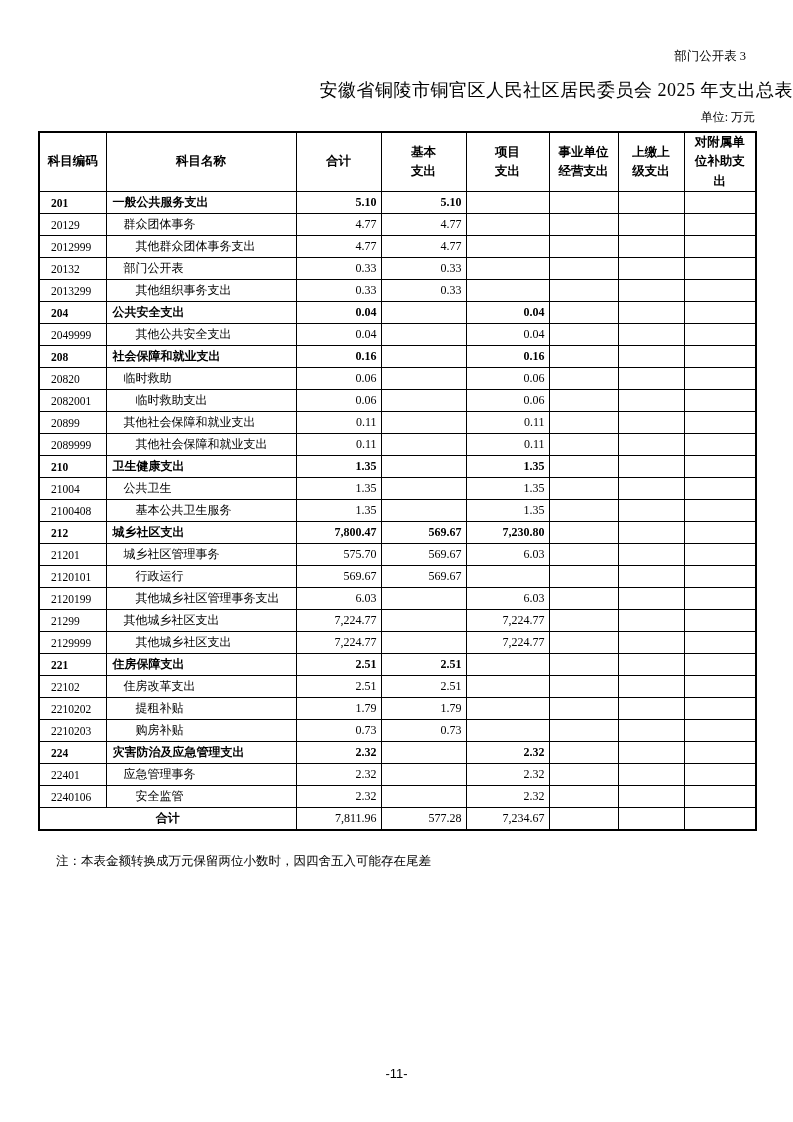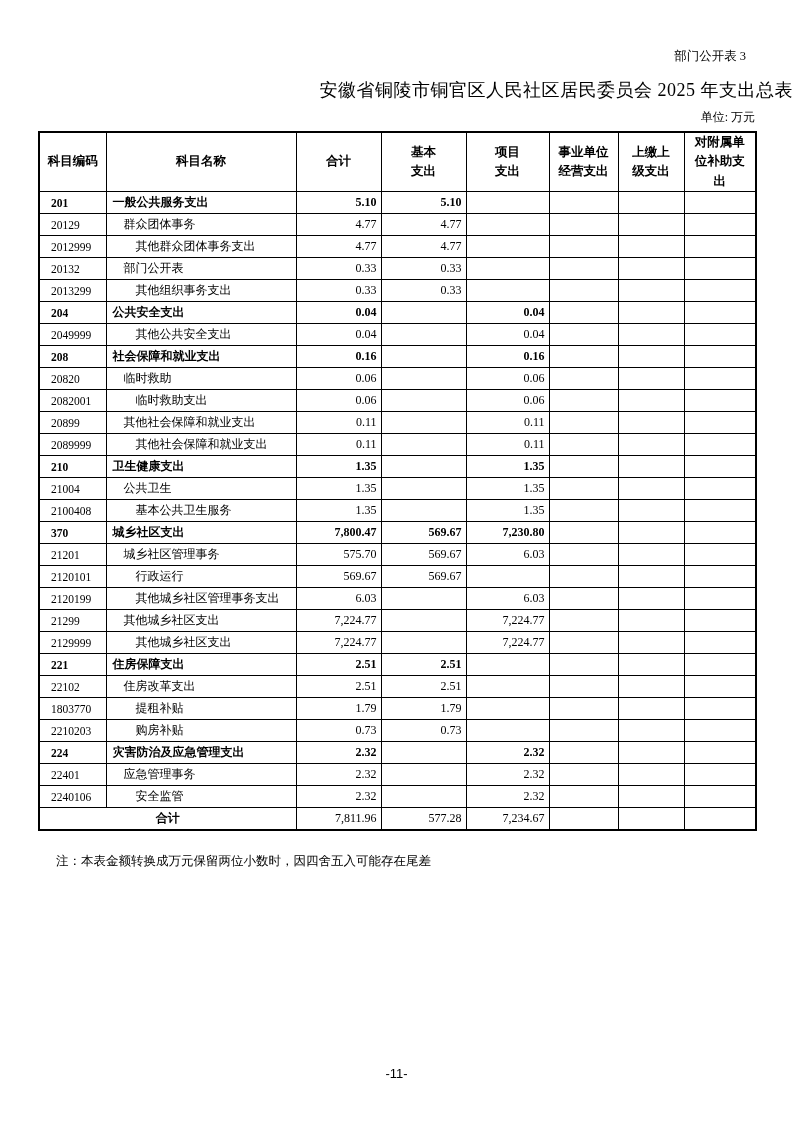--- a/index.html
+++ b/index.html
@@ -258,21 +258,21 @@
           <td class="code">2100408</td>
           <td class="name indent-2">基本公共卫生服务</td>
           <td class="num">1.35</td>
           <td class="num"></td>
           <td class="num">1.35</td>
           <td class="num"></td>
           <td class="num"></td>
           <td class="num"></td>
         </tr>
         <tr class="bold">
-          <td class="code">370</td>
+          <td class="code">212</td>
           <td class="name indent-0">城乡社区支出</td>
           <td class="num">7,800.47</td>
           <td class="num">569.67</td>
           <td class="num">7,230.80</td>
           <td class="num"></td>
           <td class="num"></td>
           <td class="num"></td>
         </tr>
         <tr>
           <td class="code">21201</td>
@@ -338,21 +338,21 @@
           <td class="code">22102</td>
           <td class="name indent-1">住房改革支出</td>
           <td class="num">2.51</td>
           <td class="num">2.51</td>
           <td class="num"></td>
           <td class="num"></td>
           <td class="num"></td>
           <td class="num"></td>
         </tr>
         <tr>
-          <td class="code">1803770</td>
+          <td class="code">2210202</td>
           <td class="name indent-2">提租补贴</td>
           <td class="num">1.79</td>
           <td class="num">1.79</td>
           <td class="num"></td>
           <td class="num"></td>
           <td class="num"></td>
           <td class="num"></td>
         </tr>
         <tr>
           <td class="code">2210203</td>

